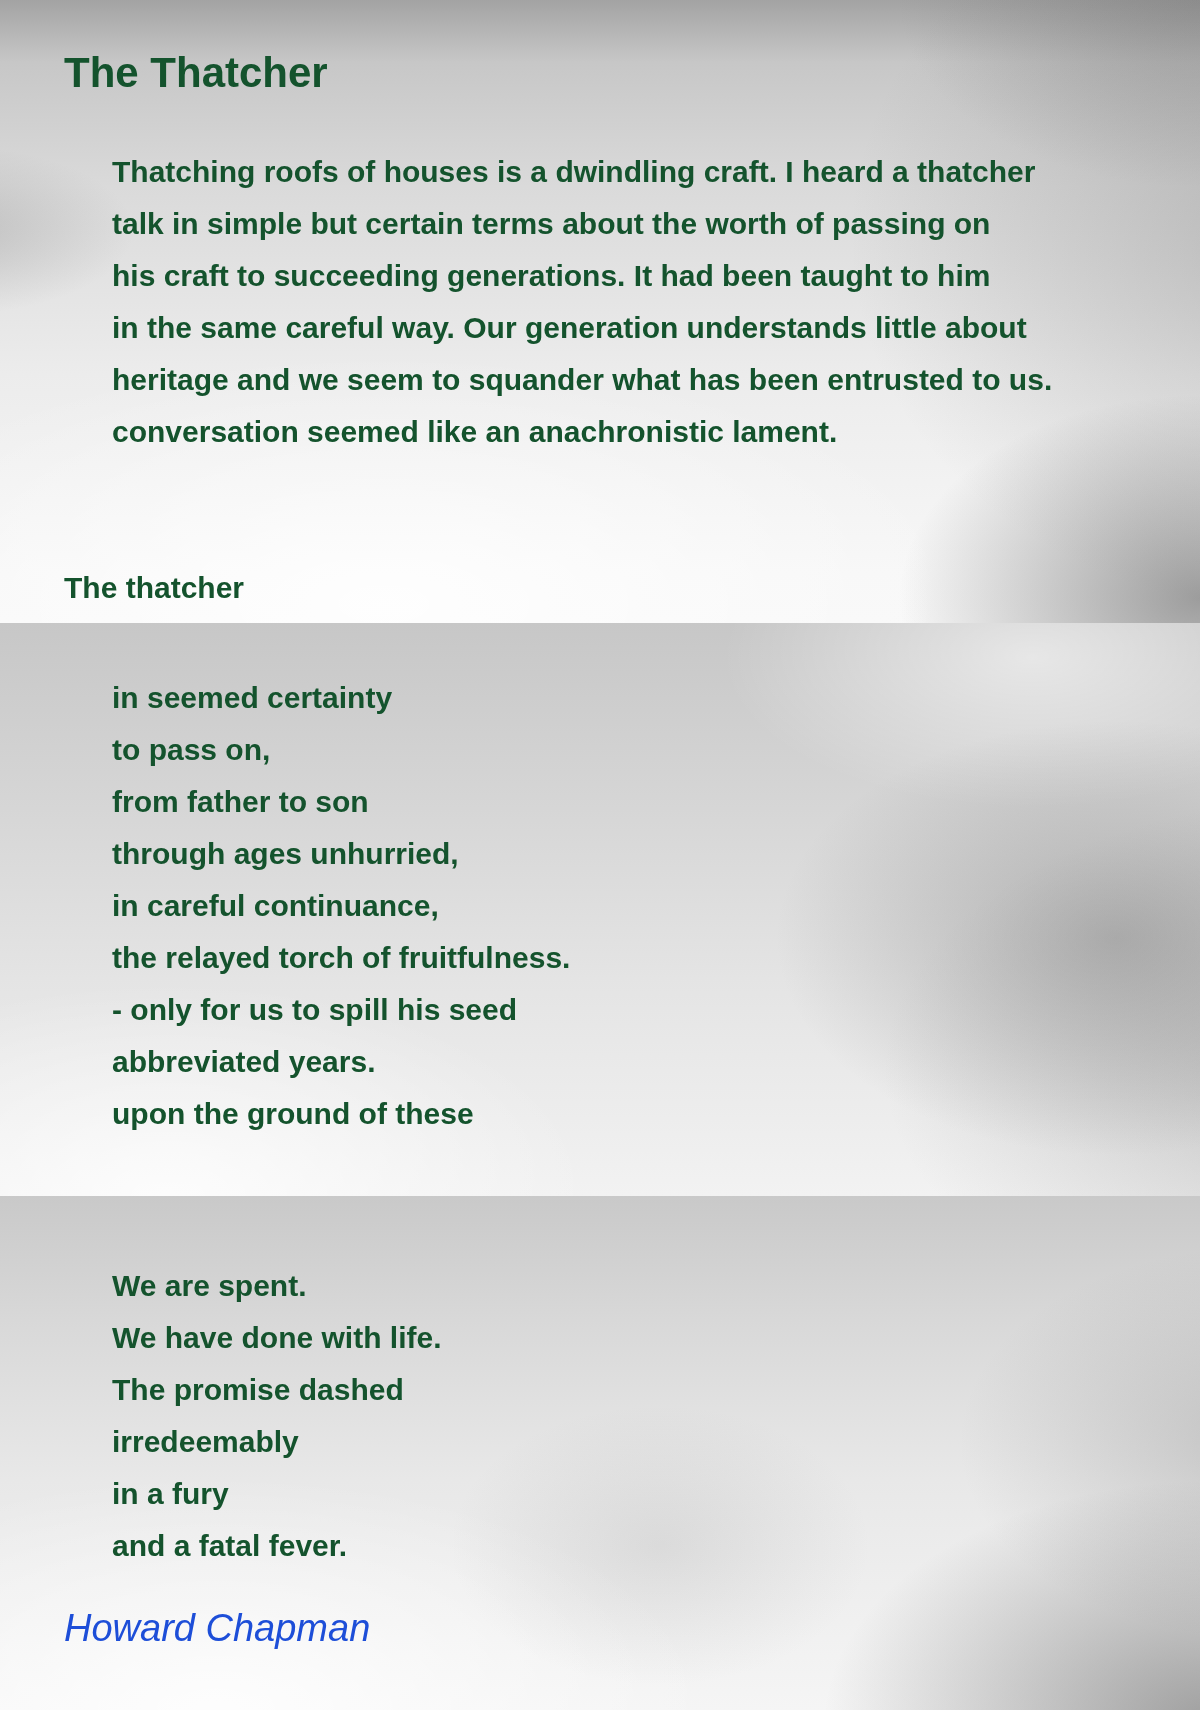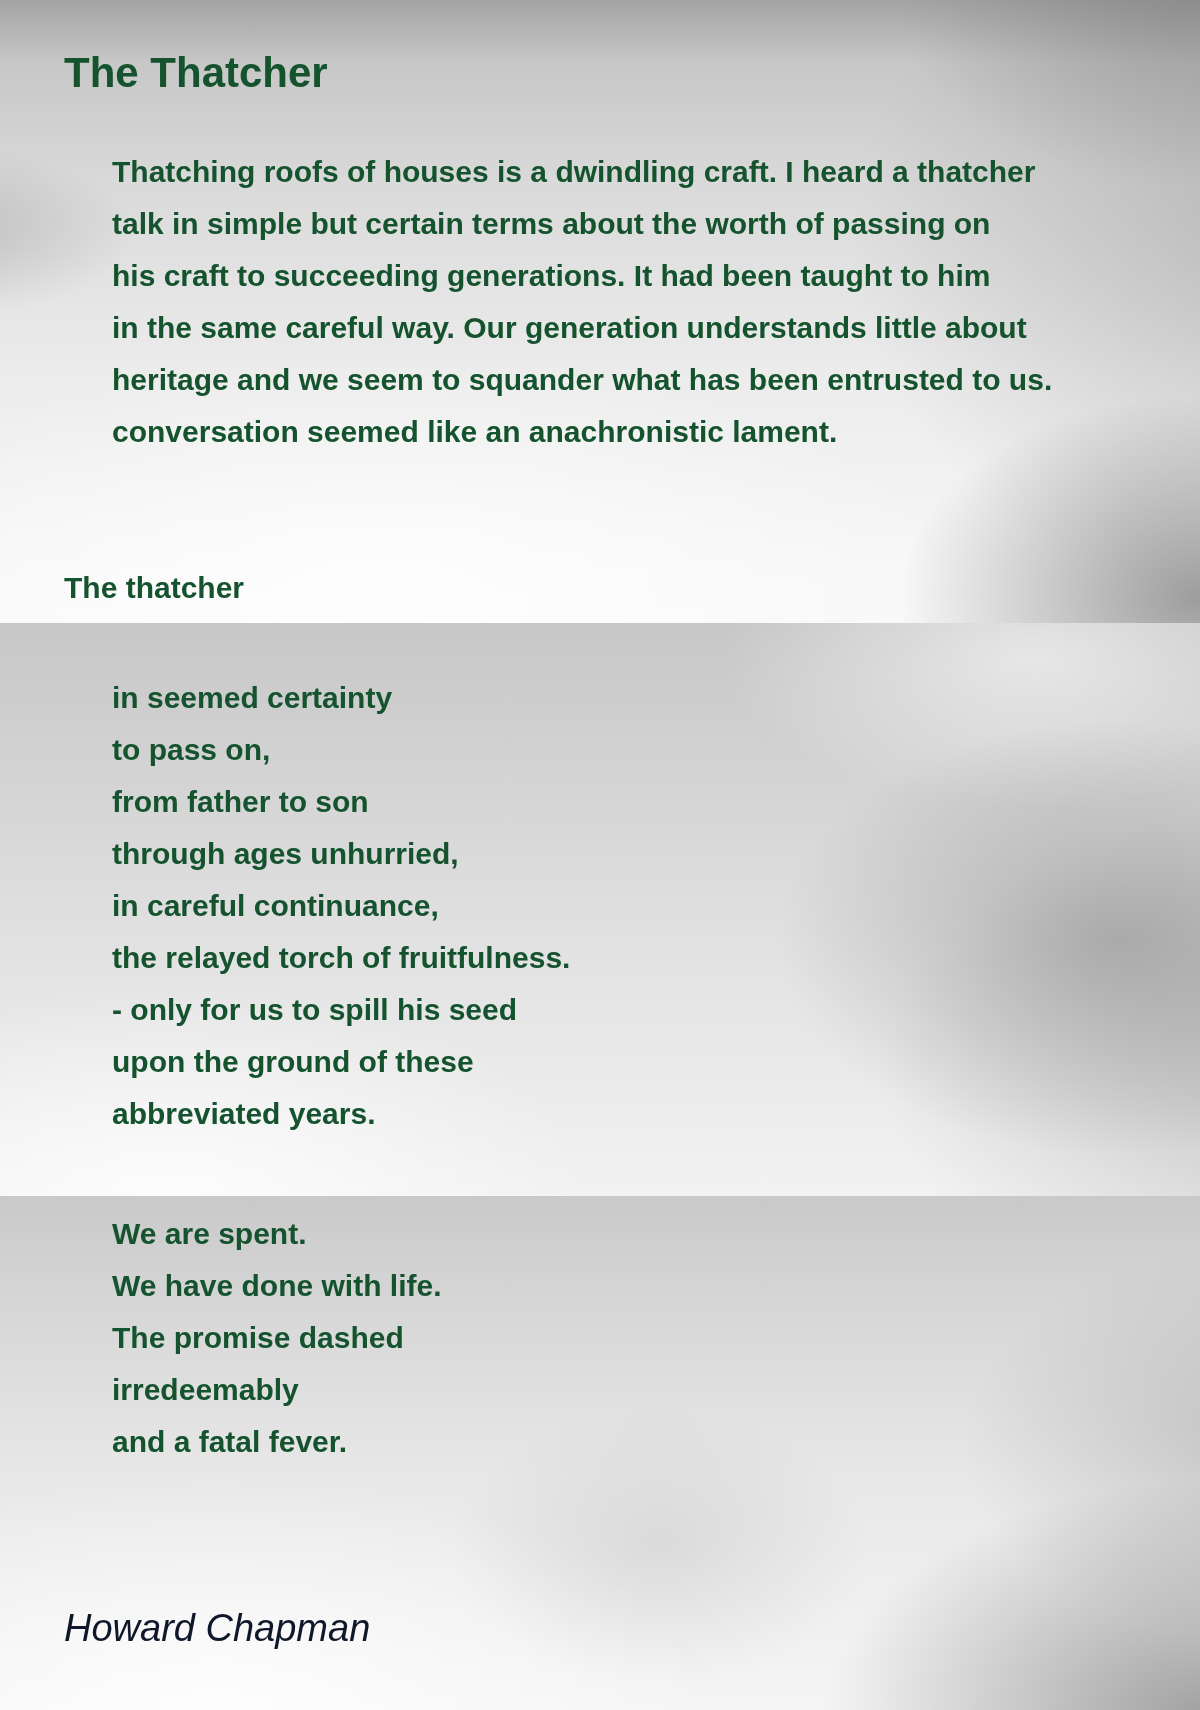--- a/index.html
+++ b/index.html
@@ -46,26 +46,26 @@
   
   .txt { position: absolute; left: 64px; color: #14532d; white-space: nowrap; }
   .poem-title {
     top: 48px;
     font-size: 42px; line-height: 50px; font-weight: 700;
   }
   .block { font-size: 30px; line-height: 52px; font-weight: 700; }
   .intro   { top: 146px; }
   .heading { top: 562px; }
   .stanza1 { top: 672px; }
-  .stanza2 { top: 1208px; }
+  .stanza2 { top: 1260px; }
   .author {
     top: 1604px;
     font-size: 38px; line-height: 48px;
     font-weight: 400; font-style: italic;
-    color: #0f172a;
+    color: #1d4ed8;
   }
   .line { white-space: nowrap; margin-left: 48px; }
 </style>
 </head>
 <body>
 
 <div class="band band1"></div>
 <div class="band band2"></div>
 <div class="band band3"></div>
 
@@ -83,25 +83,26 @@
 <div class="txt block heading">The thatcher</div>
 
 <div class="txt block stanza1">
   <div class="line">in seemed certainty</div>
   <div class="line">to pass on,</div>
   <div class="line">from father to son</div>
   <div class="line">through ages unhurried,</div>
   <div class="line">in careful continuance,</div>
   <div class="line">the relayed torch of fruitfulness.</div>
   <div class="line">- only for us to spill his seed</div>
+  <div class="line">abbreviated years.</div>
   <div class="line">upon the ground of these</div>
-  <div class="line">abbreviated years.</div>
 </div>
 
 <div class="txt block stanza2">
   <div class="line">We are spent.</div>
   <div class="line">We have done with life.</div>
   <div class="line">The promise dashed</div>
   <div class="line">irredeemably</div>
+  <div class="line">in a fury</div>
   <div class="line">and a fatal fever.</div>
 </div>
 
 <div class="txt author">Howard Chapman</div>
 
 </body></html>

